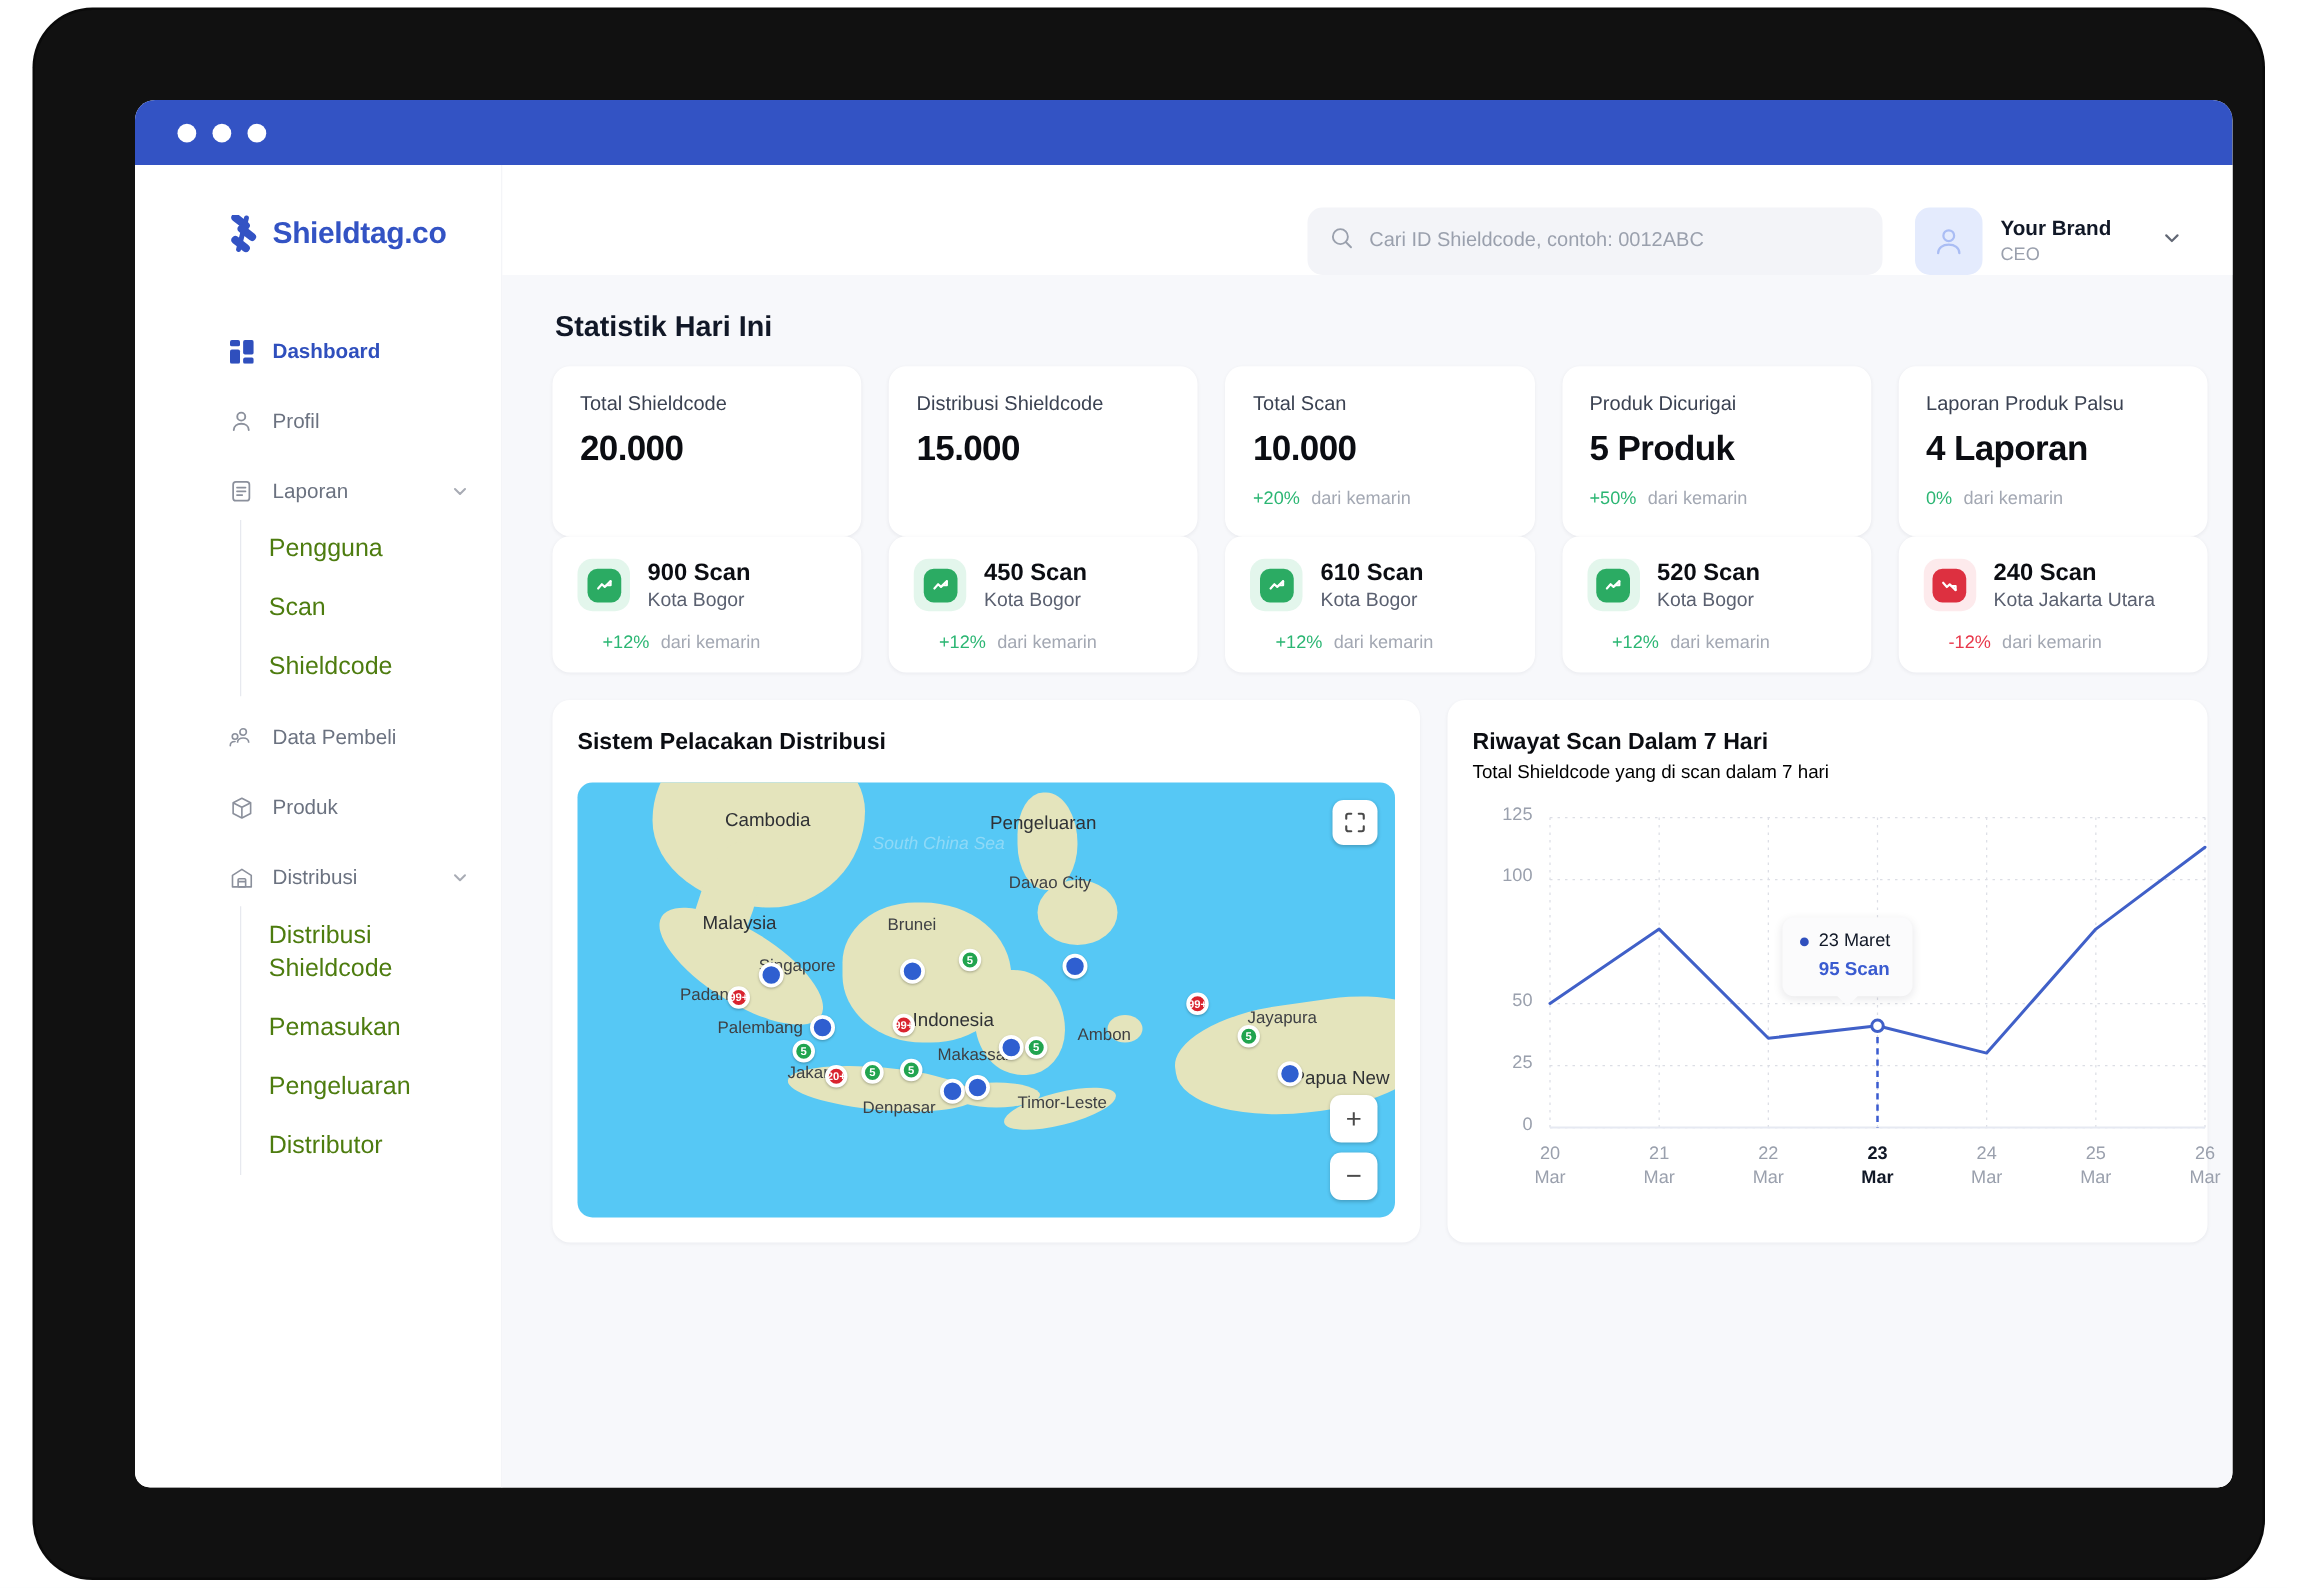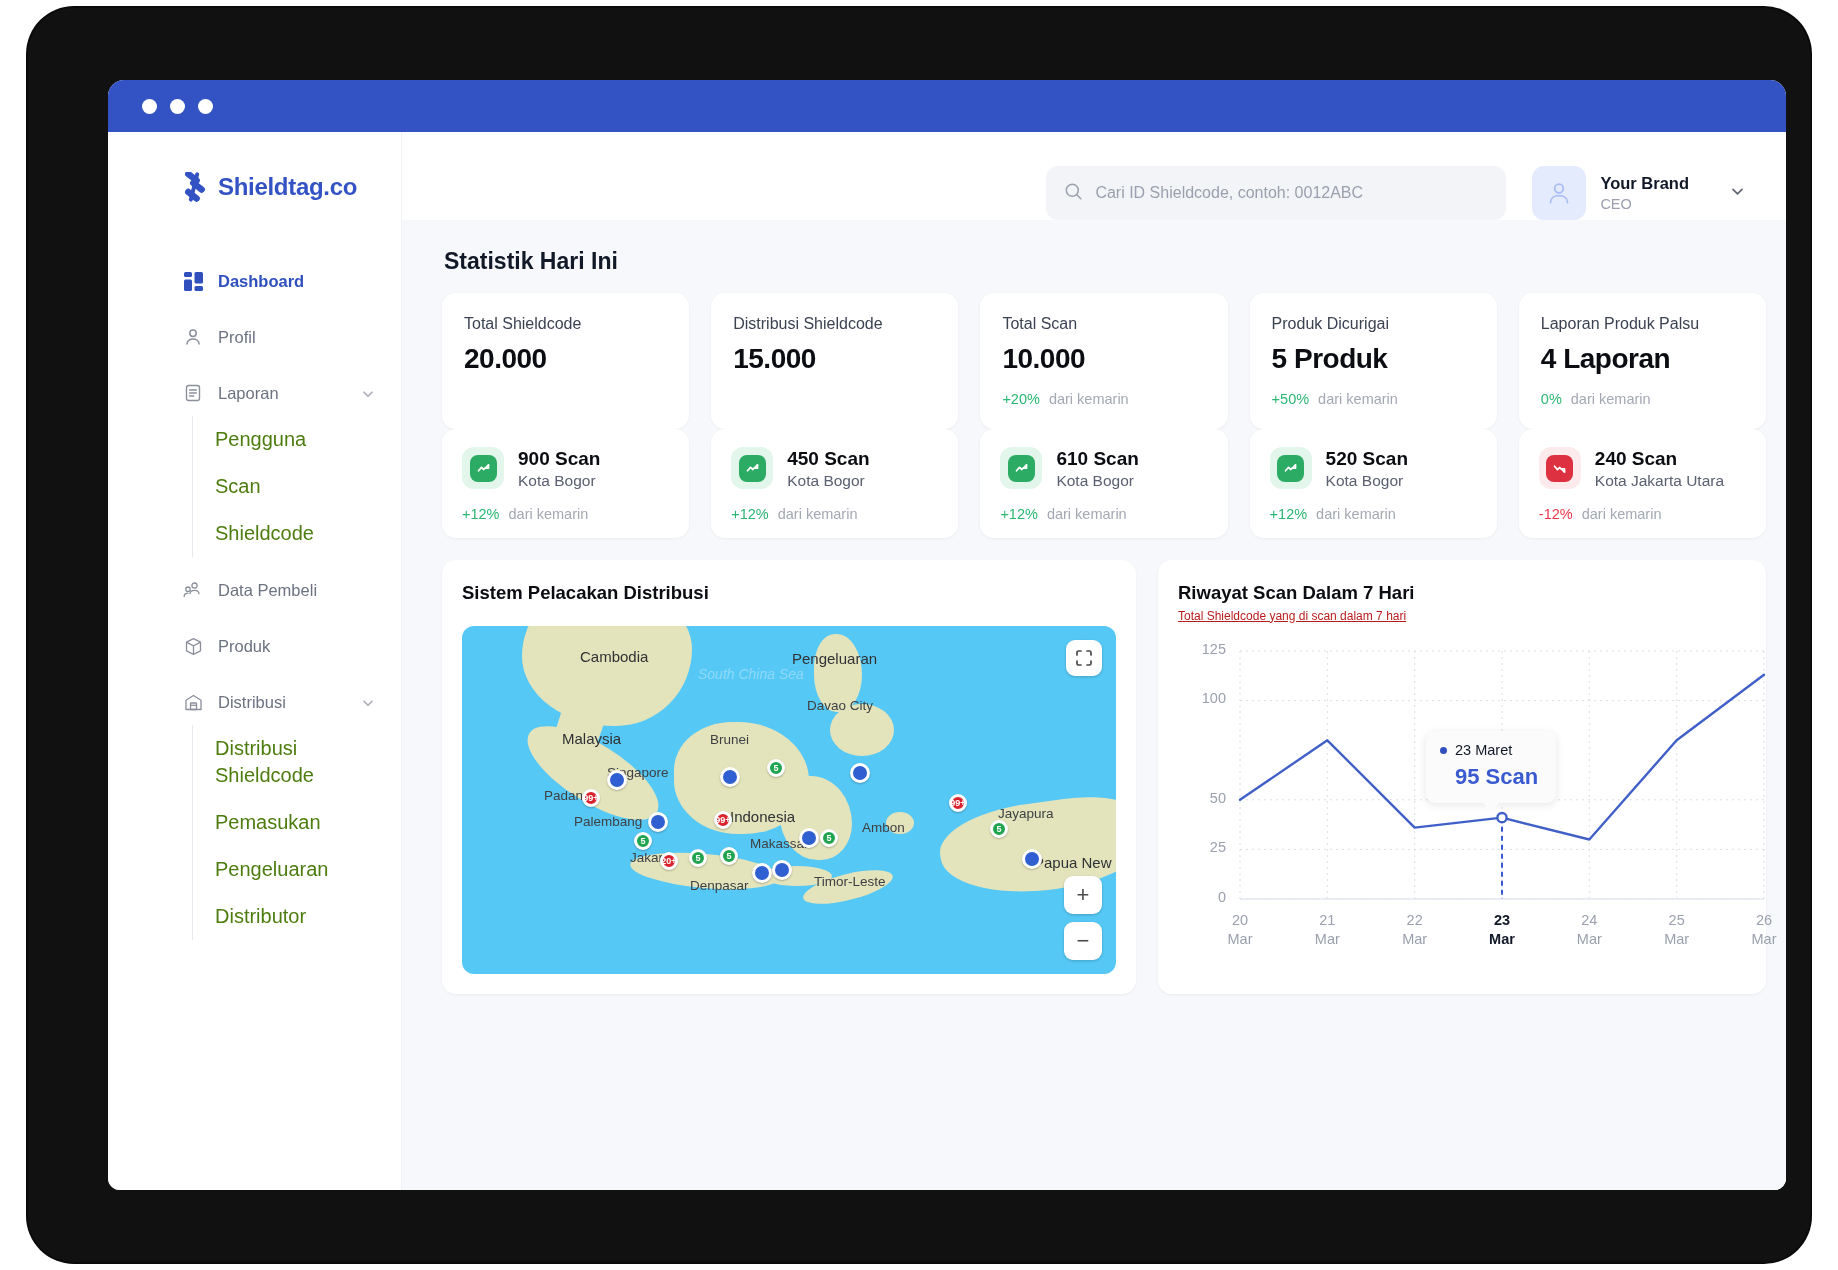--- a/index.html
+++ b/index.html
@@ -167,34 +167,34 @@
   .scan-ico-inner {
     width: 27px; height: 27px; border-radius: 8px;
     display: flex; align-items: center; justify-content: center;
   }
   .scan-ico.up { background: #e3f6ec; }
   .scan-ico.up .scan-ico-inner { background: #2bab63; }
   .scan-ico.down { background: #fdeaec; }
   .scan-ico.down .scan-ico-inner { background: #dd3040; }
   .scan-count { font-size: 19px; font-weight: bold; color: #0b0d12; line-height: 1.25; }
   .scan-city { font-size: 15.5px; color: #5a6070; margin-top: 1px; }
-  .scan-delta { margin-top: 16px; font-size: 14.5px; display: flex; gap: 9px; align-items: baseline; }
+  .scan-delta { margin-top: 16px; font-size: 14.5px; display: flex; gap: 9px; align-items: baseline; margin-left: 20px; }
 
   
   #bottom-row { display: flex; gap: 22px; margin-top: 22px; }
   .panel {
     background: #ffffff;
     border-radius: 14px;
     box-shadow: 0 1px 3px rgba(16,24,40,.05);
     padding: 22px 20px 20px 20px;
   }
   #map-panel { flex: 0 0 694px; }
   #chart-panel { flex: 1; min-width: 0; }
   .panel-title { font-size: 18.5px; font-weight: bold; color: #0b0d12; }
-  .panel-sub { font-size: 12px; color: #b91c1c; margin-top: 5px; text-decoration: underline; }
+  .panel-sub { font-size: 15px; color: #000000; margin-top: 5px; }
 
   
   #map {
     margin-top: 22px;
     height: 348px;
     border-radius: 12px;
     background: #56c8f5;
     position: relative;
     overflow: hidden;
   }
@@ -249,21 +249,21 @@
   #tooltip {
     position: absolute;
     background: #fbfbfc;
     border-radius: 9px;
     padding: 11px 18px 13px 14px;
     box-shadow: 0 2px 8px rgba(16,24,40,.10);
     text-align: left;
   }
   #tooltip .tt-row1 { font-size: 14.5px; color: #111827; display: flex; align-items: center; gap: 8px; }
   #tooltip .tt-dot { width: 7px; height: 7px; border-radius: 50%; background: #2f4fbd; }
-  #tooltip .tt-row2 { font-size: 22px; font-weight: bold; color: #3a5bd0; margin-top: 6px; padding-left: 15px; }
+  #tooltip .tt-row2 { font-size: 15px; font-weight: bold; color: #3a5bd0; margin-top: 6px; padding-left: 15px; }
   #tooltip::after {
     content: ""; position: absolute; left: 50%; bottom: -8px;
     transform: translateX(-50%);
     border-left: 9px solid transparent; border-right: 9px solid transparent;
     border-top: 9px solid #fbfbfc;
   }
 </style>
 </head>
 <body>
 

